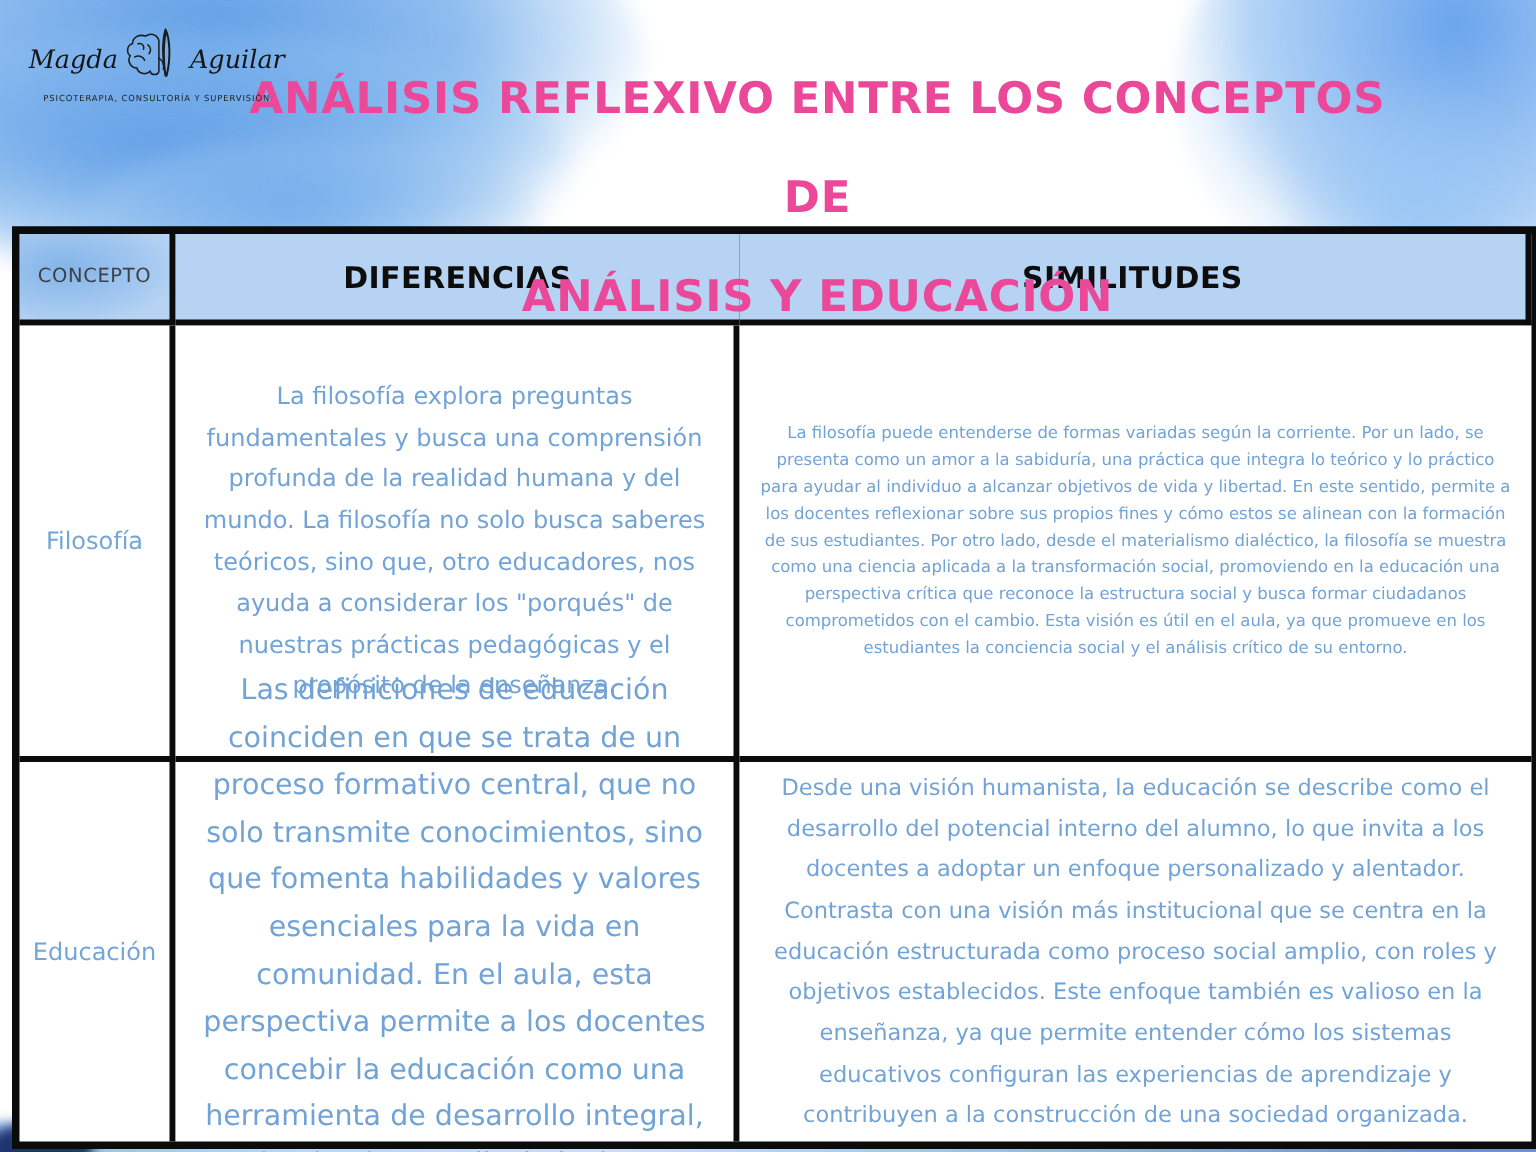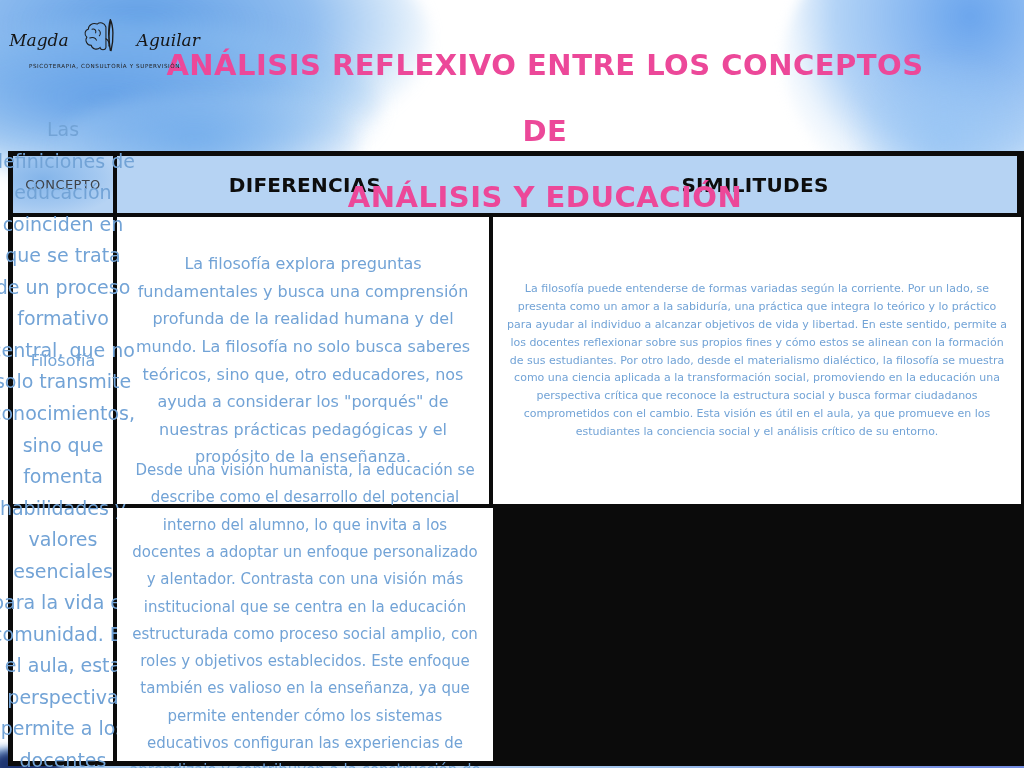--- a/index.html
+++ b/index.html
@@ -45,21 +45,21 @@
     background:#1d3470; filter:blur(4px); border-radius:40%;
   }
   .wc-br {
     right:-50px; bottom:-60px; width:220px; height:300px;
     background:radial-gradient(ellipse at 55% 55%, rgba(104,128,222,.9), rgba(125,150,230,.6) 55%, rgba(160,185,240,0) 80%);
     filter:blur(9px); border-radius:50% 50% 40% 60%;
   }
 
   
   .logo { position:absolute; left:22px; top:18px; width:165px; text-align:center; z-index:5; }
-  .logo-row { display:flex; align-items:center; justify-content:center; gap:12px; color:#1c1c1c; }
+  .logo-row { display:flex; align-items:center; justify-content:center; gap:2px; color:#1c1c1c; }
   .logo-script { font-family:"DejaVu Serif", serif; font-style:italic; font-size:17px; color:#161616; }
   .logo-sub { font-size:5.6px; letter-spacing:.6px; color:#222; margin-top:1px; white-space:nowrap; }
 
   
   .title-wrap { position:absolute; left:150px; top:32px; width:790px; text-align:center; z-index:4; }
   .title-line { font-weight:bold; font-size:29px; letter-spacing:.5px; color:#ec4899; line-height:66px; }
 
   
   .tbl {
     position:absolute; left:8px; top:151px; z-index:3;
@@ -129,17 +129,18 @@
   <div class="tbl">
 
     <div class="cell head head-concept">CONCEPTO</div>
     <div class="cell head head-main last-col">DIFERENCIAS</div>
     <div class="cell head head-main">SIMILITUDES</div>
 
     <div class="cell row-label">Filosofía</div>
     <div class="cell cell-sim">La filosofía explora preguntas fundamentales y busca una comprensión profunda de la realidad humana y del mundo. La filosofía no solo busca saberes teóricos, sino que, otro educadores, nos ayuda a considerar los "porqués" de nuestras prácticas pedagógicas y el propósito de la enseñanza.</div>
     <div class="cell cell-dif last-col">La filosofía puede entenderse de formas variadas según la corriente. Por un lado, se presenta como un amor a la sabiduría, una práctica que integra lo teórico y lo práctico para ayudar al individuo a alcanzar objetivos de vida y libertad. En este sentido, permite a los docentes reflexionar sobre sus propios fines y cómo estos se alinean con la formación de sus estudiantes. Por otro lado, desde el materialismo dialéctico, la filosofía se muestra como una ciencia aplicada a la transformación social, promoviendo en la educación una perspectiva crítica que reconoce la estructura social y busca formar ciudadanos comprometidos con el cambio. Esta visión es útil en el aula, ya que promueve en los estudiantes la conciencia social y el análisis crítico de su entorno.</div>
 
+    <div class="cell row-label last-row">Educación</div>
     <div class="cell cell-sim r2 last-row">Las definiciones de educación coinciden en que se trata de un proceso formativo central, que no solo transmite conocimientos, sino que fomenta habilidades y valores esenciales para la vida en comunidad. En el aula, esta perspectiva permite a los docentes concebir la educación como una herramienta de desarrollo integral, donde el aprendizaje incluye habilidades personales y sociales.</div>
     <div class="cell cell-dif r2 last-col last-row">Desde una visión humanista, la educación se describe como el desarrollo del potencial interno del alumno, lo que invita a los docentes a adoptar un enfoque personalizado y alentador. Contrasta con una visión más institucional que se centra en la educación estructurada como proceso social amplio, con roles y objetivos establecidos. Este enfoque también es valioso en la enseñanza, ya que permite entender cómo los sistemas educativos configuran las experiencias de aprendizaje y contribuyen a la construcción de una sociedad organizada.</div>
   </div>
 
 </div>
 
 </body></html>

